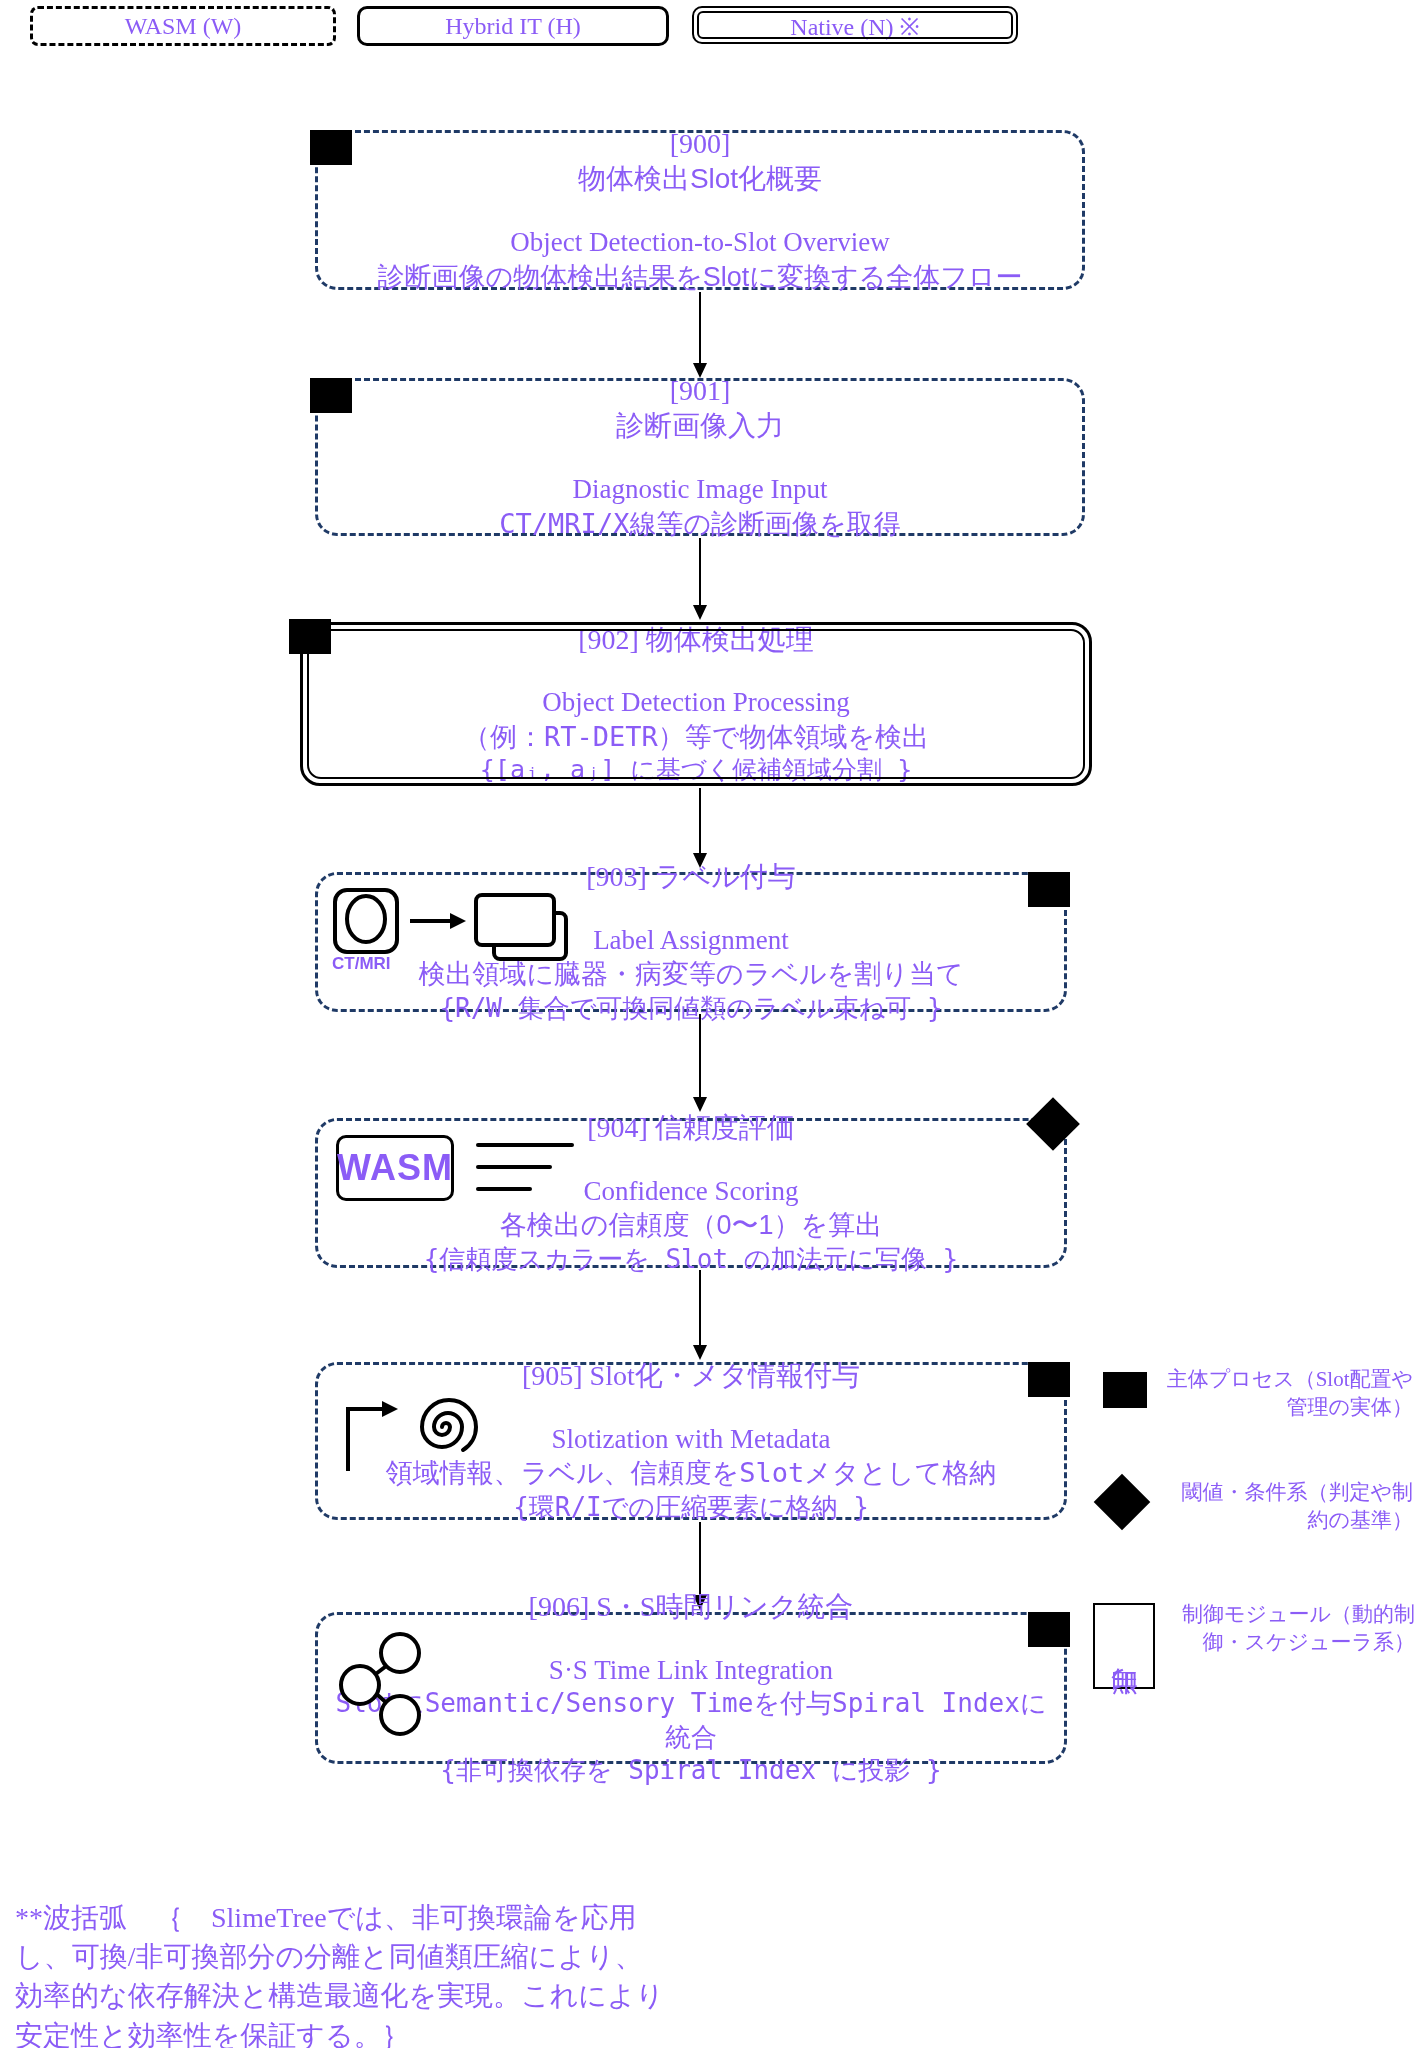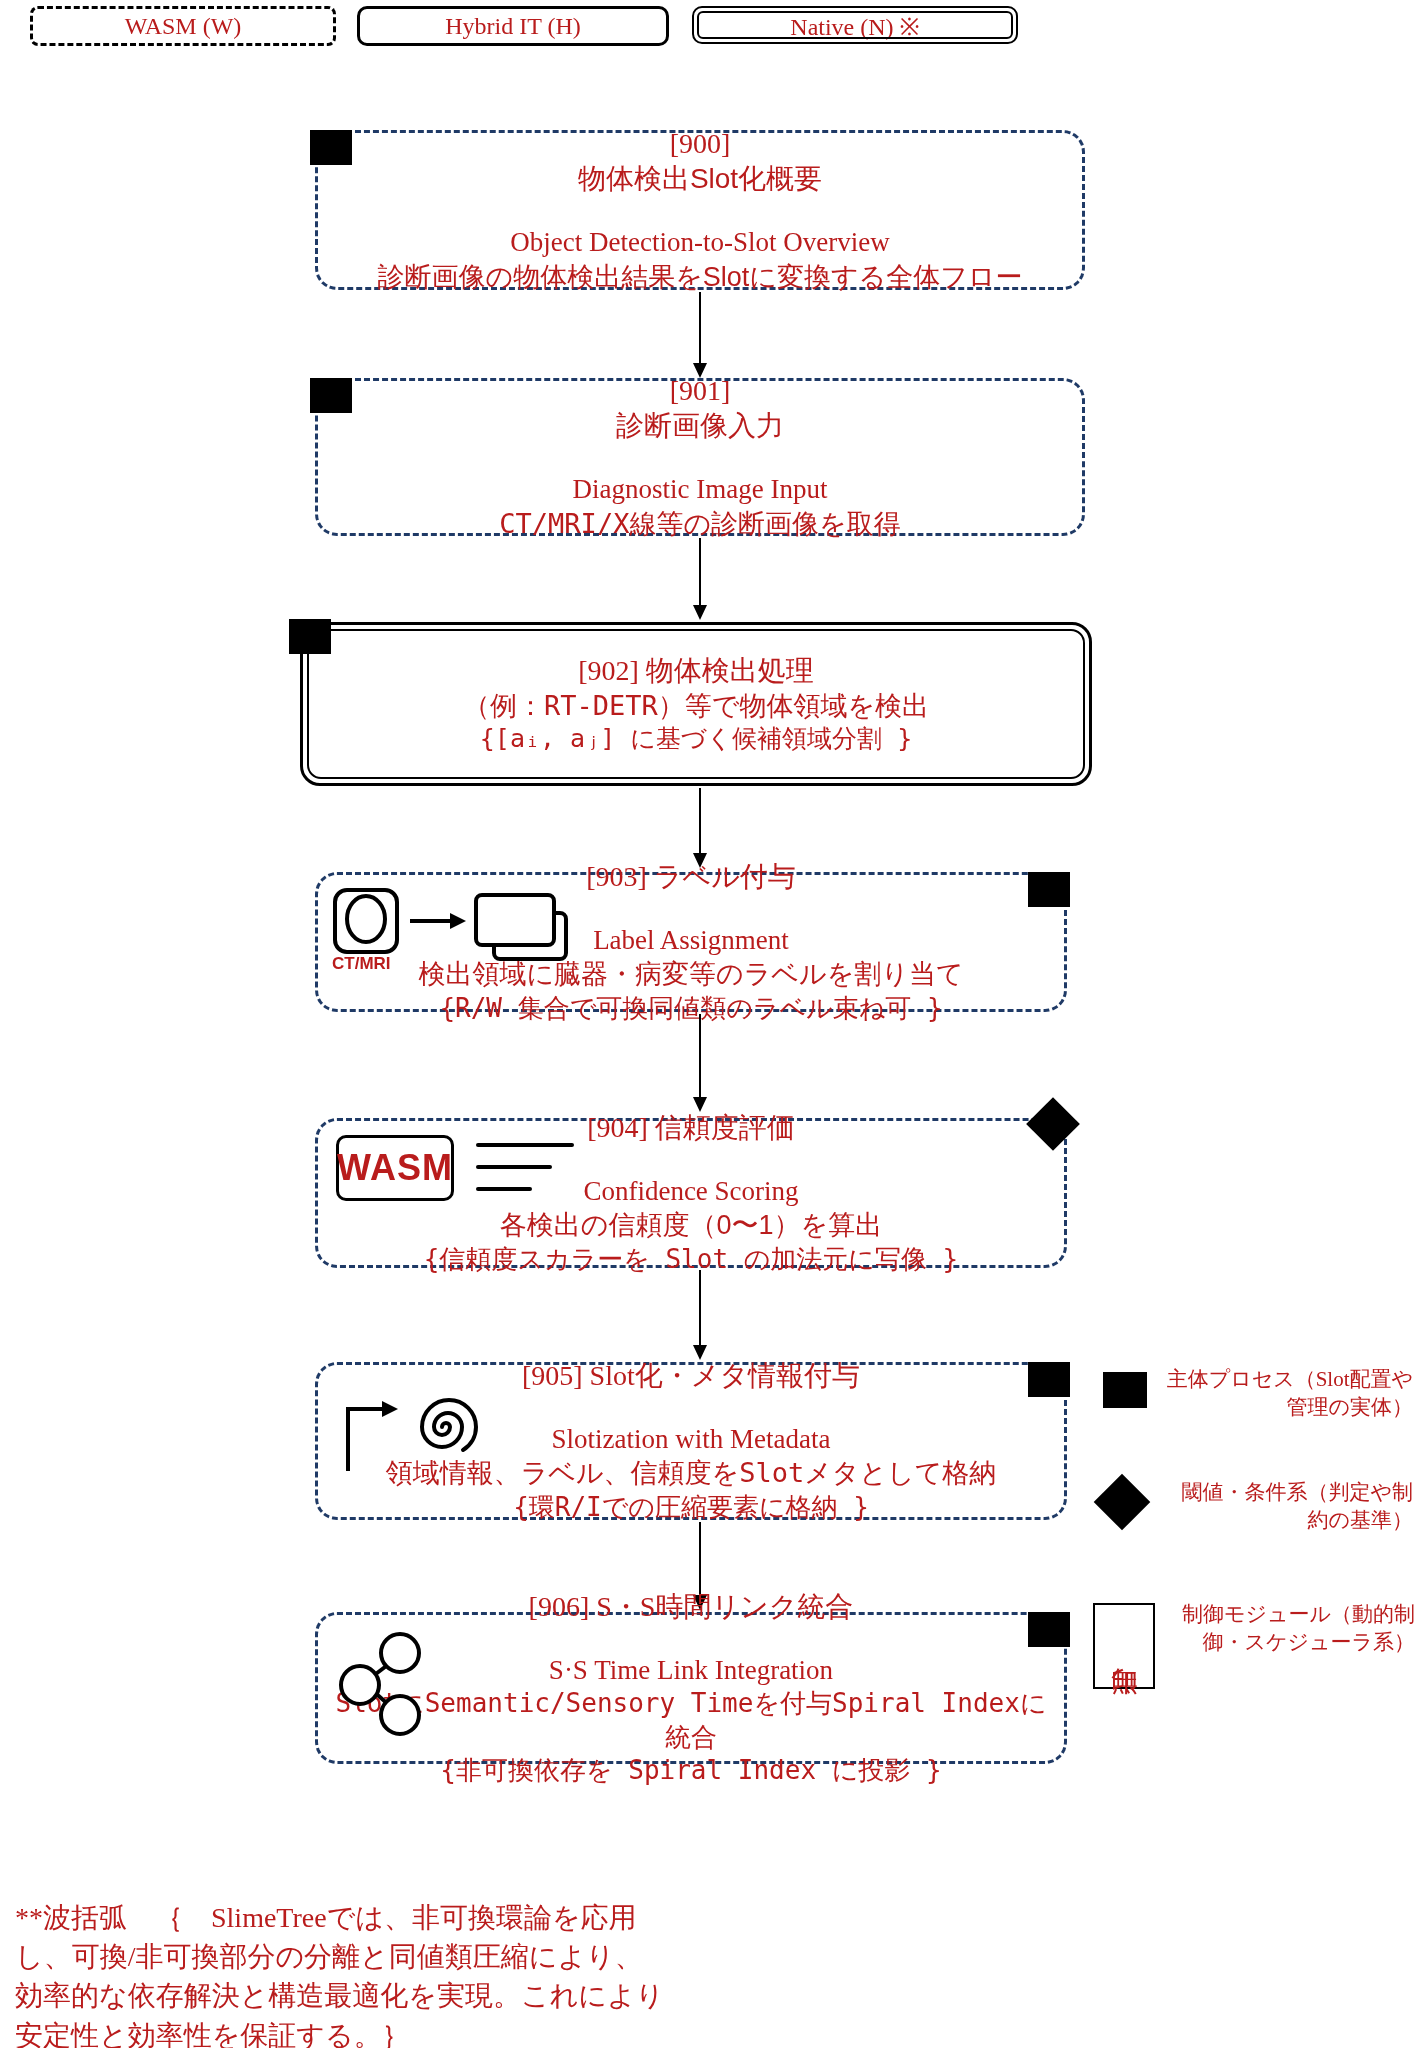--- a/index.html
+++ b/index.html
@@ -1,17 +1,17 @@
 <!DOCTYPE html>
 <html><head>
 <meta charset="utf-8">
 <style>
   html,body{margin:0;padding:0;background:#ffffff;}
   #canvas{position:relative;width:1418px;height:2048px;background:#fff;overflow:hidden;
-          font-family:"Liberation Serif",serif;color:#b91c1c;}
+          font-family:"Liberation Serif",serif;color:#8b5cf6;}
 
   
   .tl-box{position:absolute;top:6px;height:34px;display:flex;align-items:center;justify-content:center;
           font-size:24px;background:#fff;}
   .tl-dashed{border:3px dashed #000;border-radius:8px;}
   .tl-solid{border:3px solid #000;border-radius:10px;}
   .tl-double{border:2.5px solid #000;border-radius:10px;}
   .tl-double::after{content:"";position:absolute;inset:3px;border:2px solid #000;border-radius:6px;pointer-events:none;}
 
   
@@ -90,20 +90,21 @@
     <div class="nline f-jp">診断画像入力</div>
     <div class="nline f-en">Diagnostic Image Input</div>
     <div class="nline f-mono" style="font-size:27px;">CT/MRI/X線等の診断画像を取得</div>
   </div>
 
   <div class="varrow" style="left:699px;top:538px;height:68px;"></div>
 
   <div class="node double" style="left:300px;top:622px;width:792px;height:164px;">
     <div class="marker-sq m-tl" style="left:-14px;top:-6px;"></div>
     <div class="nline f-serif">[902] 物体検出処理</div>
+    <div class="nline f-en">Object Detection Processing</div>
     <div class="nline f-mono" style="font-size:27px;">（例：RT-DETR）等で物体領域を検出</div>
     <div class="nline f-mono">{[aᵢ, aⱼ] に基づく候補領域分割 }</div>
   </div>
 
   <div class="varrow" style="left:699px;top:788px;height:66px;"></div>
 
   <div class="node dashed" style="left:315px;top:872px;width:752px;height:140px;">
     <div class="marker-sq m-tr"></div>
     <div class="icon-wrap" style="left:14px;top:12px;width:250px;height:100px;">
       <svg width="250" height="100" viewBox="0 0 250 100">

